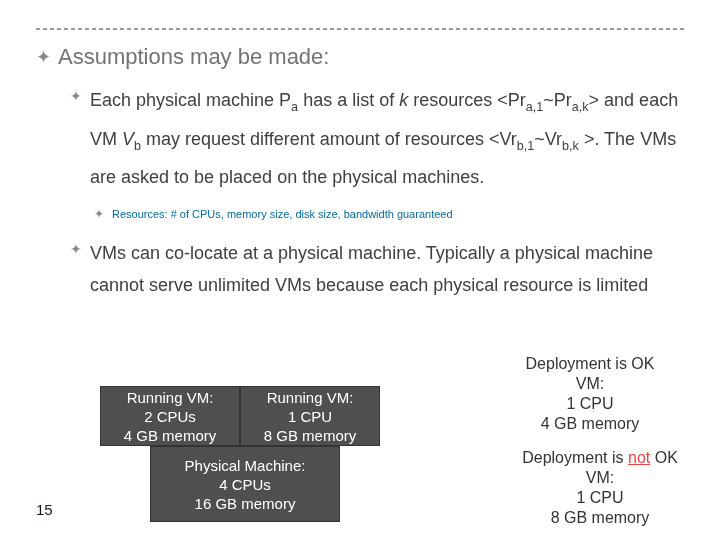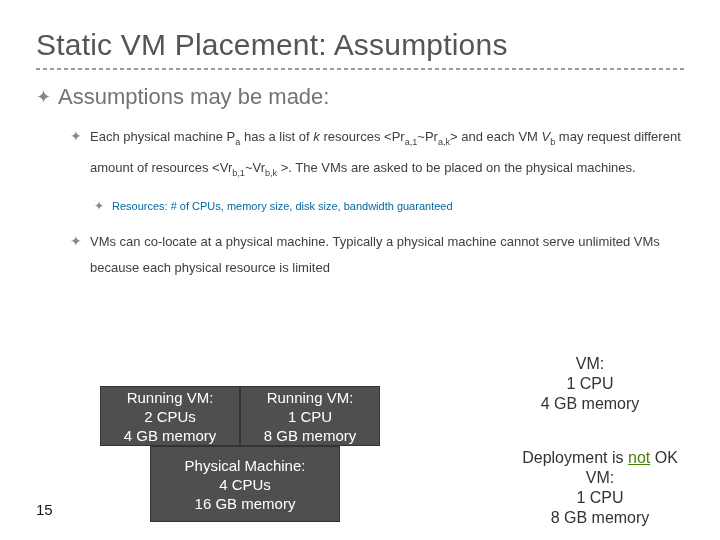--- a/index.html
+++ b/index.html
@@ -11,21 +11,21 @@
     background-image: linear-gradient(to right, #999 0 4px, transparent 4px 7px);
     background-size: 7px 2px;
     margin-bottom: 14px;
   }
   .lvl1 { display: flex; align-items: flex-start; margin-bottom: 14px; }
   .lvl1 > .bul { flex: 0 0 22px; font-size: 18px; color: #888; line-height: 26px; }
   .lvl1 > .txt { font-size: 22px; line-height: 26px; color: #737373; }
 
   .lvl2 { display: flex; align-items: flex-start; margin: 0 0 10px 34px; }
   .lvl2 > .bul { flex: 0 0 20px; font-size: 14px; color: #888; line-height: 24px; }
-  .lvl2 > .txt { font-size: 13px; line-height: 26px; color: #404040; }
+  .lvl2 > .txt { font-size: 18px; line-height: 32px; color: #404040; }
 
   .lvl3 { display: flex; align-items: flex-start; margin: 4px 0 12px 58px; }
   .lvl3 > .bul { flex: 0 0 18px; font-size: 12px; color: #888; line-height: 22px; }
   .lvl3 > .txt { font-size: 11px; line-height: 22px; color: #0369a1; }
 
   .sub { font-size: 0.7em; vertical-align: sub; }
 
   .box {
     position: absolute;
     background: #4f4f4f;
@@ -38,30 +38,29 @@
     display: flex; flex-direction: column; justify-content: center; align-items: center;
   }
   .box .lbl { white-space: nowrap; }
   .vm1 { left: 100px; top: 386px; width: 140px; height: 60px; }
   .vm2 { left: 240px; top: 386px; width: 140px; height: 60px; }
   .pm  { left: 150px; top: 446px; width: 190px; height: 76px; }
 
   .deploy { position: absolute; text-align: center; font-size: 16px; line-height: 20px; color: #333; }
   .ok    { left: 500px; top: 354px; width: 180px; }
   .notok { left: 500px; top: 448px; width: 200px; }
-  .red { color: #4d7c0f; text-decoration: underline; }
+  .red { color: #ef4444; text-decoration: underline; }
 
   .pagenum { position: absolute; left: 36px; bottom: 22px; font-size: 15px; color: #0f172a; }
 </style>
 </head>
 <body>
 
 <div class="slide">
 
-  <div class="title">Static VM Placement: Assumptions</div>
   <div class="rule"></div>
 
   <div class="lvl1">
     <div class="bul">✦</div>
     <div class="txt">Assumptions may be made:</div>
   </div>
 
   <div class="lvl2">
     <div class="bul">✦</div>
     <div class="txt">
@@ -89,20 +88,21 @@
     <div class="lbl">1 CPU</div>
     <div class="lbl">8 GB memory</div>
   </div>
   <div class="box pm">
     <div class="lbl">Physical Machine:</div>
     <div class="lbl">4 CPUs</div>
     <div class="lbl">16 GB memory</div>
   </div>
 
   <div class="deploy ok">
+    <div>Deployment is OK</div>
     <div>VM:</div>
     <div>1 CPU</div>
     <div>4 GB memory</div>
   </div>
   <div class="deploy notok">
     <div>
       <span>Deployment is </span><span class="red">not</span><span> OK</span>
     </div>
     <div>VM:</div>
     <div>1 CPU</div>

